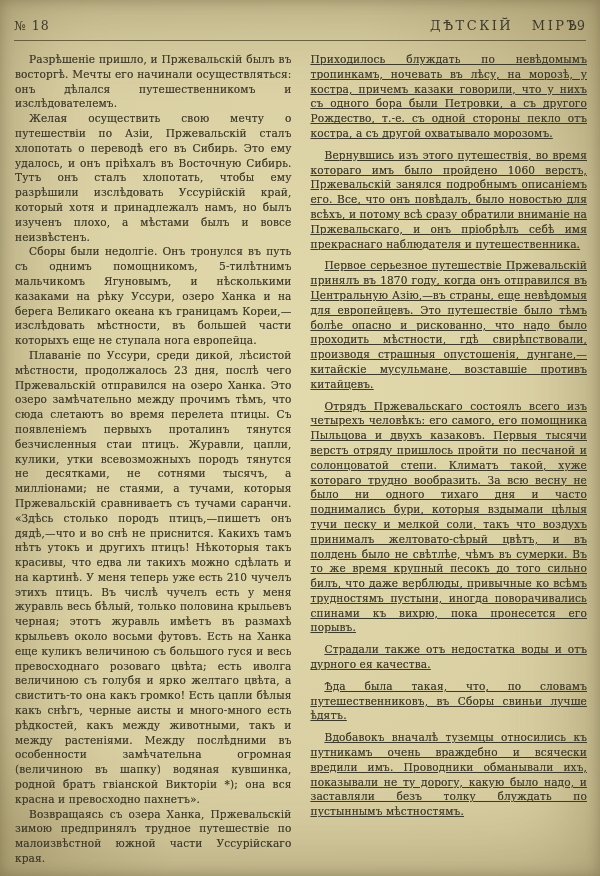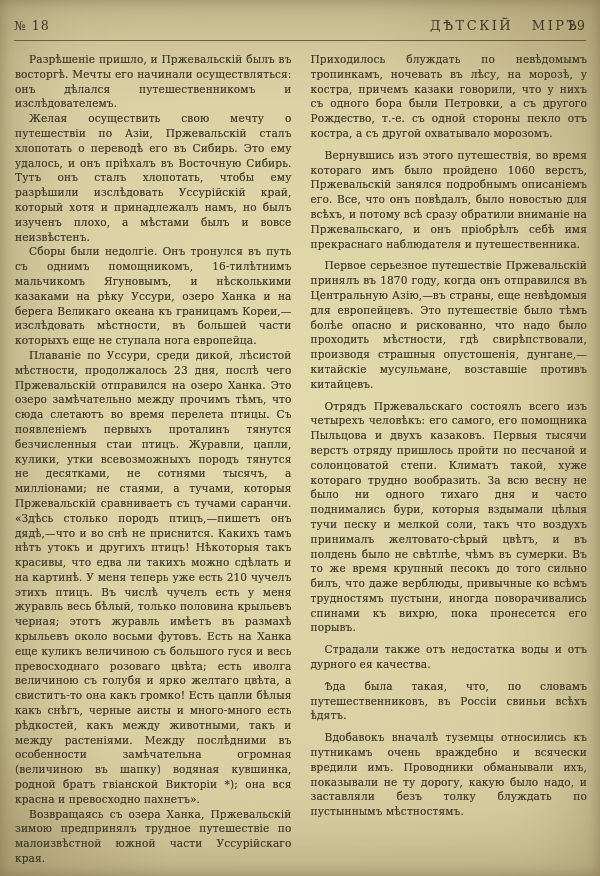--- a/index.html
+++ b/index.html
@@ -59,21 +59,21 @@
     font-size: 10.6px;
     line-height: 14.8px;
     letter-spacing: 0.1px;
     text-shadow: 0 0 0.5px rgba(62,58,42,0.55);
   }
   .col p {
     margin: 0;
     text-indent: 14px;
   }
   .col p.cont { text-indent: 0; }
-  .col-right p { margin-top: 7px; }
+  .col-right p { margin-top: 7px; text-decoration: underline; }
   .col-right p.cont { margin-top: 0; }
 </style>
 </head>
 <body>
 
 <div class="page">
 
   <div class="header">
     <span class="issue-no">№ 18</span>
     <span class="journal-title">ДѢТСКІЙ МІРЪ.</span>
@@ -81,34 +81,34 @@
   </div>
 
   <div class="header-rule"></div>
 
   <div class="columns">
 
     <div class="col col-left">
       <div>
           <p>Разрѣшеніе пришло, и Пржевальскій былъ въ восторгѣ. Мечты его начинали осуществляться: онъ дѣлался путешественникомъ и изслѣдователемъ.</p>
           <p>Желая осуществить свою мечту о путешествіи по Азіи, Пржевальскій сталъ хлопотать о переводѣ его въ Сибирь. Это ему удалось, и онъ пріѣхалъ въ Восточную Сибирь. Тутъ онъ сталъ хлопотать, чтобы ему разрѣшили изслѣдовать Уссурійскій край, который хотя и принадлежалъ намъ, но былъ изученъ плохо, а мѣстами былъ и вовсе неизвѣстенъ.</p>
-          <p>Сборы были недолгіе. Онъ тронулся въ путь съ однимъ помощникомъ, 16-тилѣтнимъ мальчикомъ Ягуновымъ, и нѣсколькими казаками на рѣку Уссури, озеро Ханка и на берега Великаго океана къ границамъ Кореи,—изслѣдовать мѣстности, въ большей части которыхъ еще не ступала нога европейца.</p>
+          <p>Сборы были недолгіе. Онъ тронулся въ путь съ однимъ помощникомъ, 5-тилѣтнимъ мальчикомъ Ягуновымъ, и нѣсколькими казаками на рѣку Уссури, озеро Ханка и на берега Великаго океана къ границамъ Кореи,—изслѣдовать мѣстности, въ большей части которыхъ еще не ступала нога европейца.</p>
           <p>Плаваніе по Уссури, среди дикой, лѣсистой мѣстности, продолжалось 23 дня, послѣ чего Пржевальскій отправился на озеро Ханка. Это озеро замѣчательно между прочимъ тѣмъ, что сюда слетаютъ во время перелета птицы. Съ появленіемъ первыхъ проталинъ тянутся безчисленныя стаи птицъ. Журавли, цапли, кулики, утки всевозможныхъ породъ тянутся не десятками, не сотнями тысячъ, а милліонами; не стаями, а тучами, которыя Пржевальскій сравниваетъ съ тучами саранчи. «Здѣсь столько породъ птицъ,—пишетъ онъ дядѣ,—что и во снѣ не приснится. Какихъ тамъ нѣтъ утокъ и другихъ птицъ! Нѣкоторыя такъ красивы, что едва ли такихъ можно сдѣлать и на картинѣ. У меня теперь уже есть 210 чучелъ этихъ птицъ. Въ числѣ чучелъ есть у меня журавль весь бѣлый, только половина крыльевъ черная; этотъ журавль имѣетъ въ размахѣ крыльевъ около восьми футовъ. Есть на Ханка еще куликъ величиною съ большого гуся и весь превосходнаго розоваго цвѣта; есть иволга величиною съ голубя и ярко желтаго цвѣта, а свиститъ-то она какъ громко! Есть цапли бѣлыя какъ снѣгъ, черные аисты и много-много есть рѣдкостей, какъ между животными, такъ и между растеніями. Между послѣдними въ особенности замѣчательна огромная (величиною въ шапку) водяная кувшинка, родной братъ гвіанской Викторіи *); она вся красна и превосходно пахнетъ».</p>
           <p>Возвращаясь съ озера Ханка, Пржевальскій зимою предпринялъ трудное путешествіе по малоизвѣстной южной части Уссурійскаго края.</p>
         </div>
 
     </div>
 
     <div class="col col-right">
       <div>
           <p class="cont">Приходилось блуждать по невѣдомымъ тропинкамъ, ночевать въ лѣсу, на морозѣ, у костра, причемъ казаки говорили, что у нихъ съ одного бора были Петровки, а съ другого Рождество, т.-е. съ одной стороны пекло отъ костра, а съ другой охватывало морозомъ.</p>
           <p>Вернувшись изъ этого путешествія, во время котораго имъ было пройдено 1060 верстъ, Пржевальскій занялся подробнымъ описаніемъ его. Все, что онъ повѣдалъ, было новостью для всѣхъ, и потому всѣ сразу обратили вниманіе на Пржевальскаго, и онъ пріобрѣлъ себѣ имя прекраснаго наблюдателя и путешественника.</p>
           <p>Первое серьезное путешествіе Пржевальскій принялъ въ 1870 году, когда онъ отправился въ Центральную Азію,—въ страны, еще невѣдомыя для европейцевъ. Это путешествіе было тѣмъ болѣе опасно и рискованно, что надо было проходить мѣстности, гдѣ свирѣпствовали, производя страшныя опустошенія, дунгане,—китайскіе мусульмане, возставшіе противъ китайцевъ.</p>
           <p>Отрядъ Пржевальскаго состоялъ всего изъ четырехъ человѣкъ: его самого, его помощника Пыльцова и двухъ казаковъ. Первыя тысячи верстъ отряду пришлось пройти по песчаной и солонцоватой степи. Климатъ такой, хуже котораго трудно вообразить. За всю весну не было ни одного тихаго дня и часто поднимались бури, которыя вздымали цѣлыя тучи песку и мелкой соли, такъ что воздухъ принималъ желтовато-сѣрый цвѣтъ, и въ полдень было не свѣтлѣе, чѣмъ въ сумерки. Въ то же время крупный песокъ до того сильно билъ, что даже верблюды, привычные ко всѣмъ трудностямъ пустыни, иногда поворачивались спинами къ вихрю, пока пронесется его порывъ.</p>
           <p>Страдали также отъ недостатка воды и отъ дурного ея качества.</p>
-          <p>Ѣда была такая, что, по словамъ путешественниковъ, въ Россіи свиньи всѣхъ ѣдятъ.</p>
+          <p>Ѣда была такая, что, по словамъ путешественниковъ, въ Сборы свиньи лучше ѣдятъ.</p>
           <p>Вдобавокъ вначалѣ туземцы относились къ путникамъ очень враждебно и всячески вредили имъ. Проводники обманывали ихъ, показывали не ту дорогу, какую было надо, и заставляли безъ толку блуждать по пустыннымъ мѣстностямъ.</p>
         </div>
     </div>
 
   </div>
 
 </div>
 
 </body></html>

